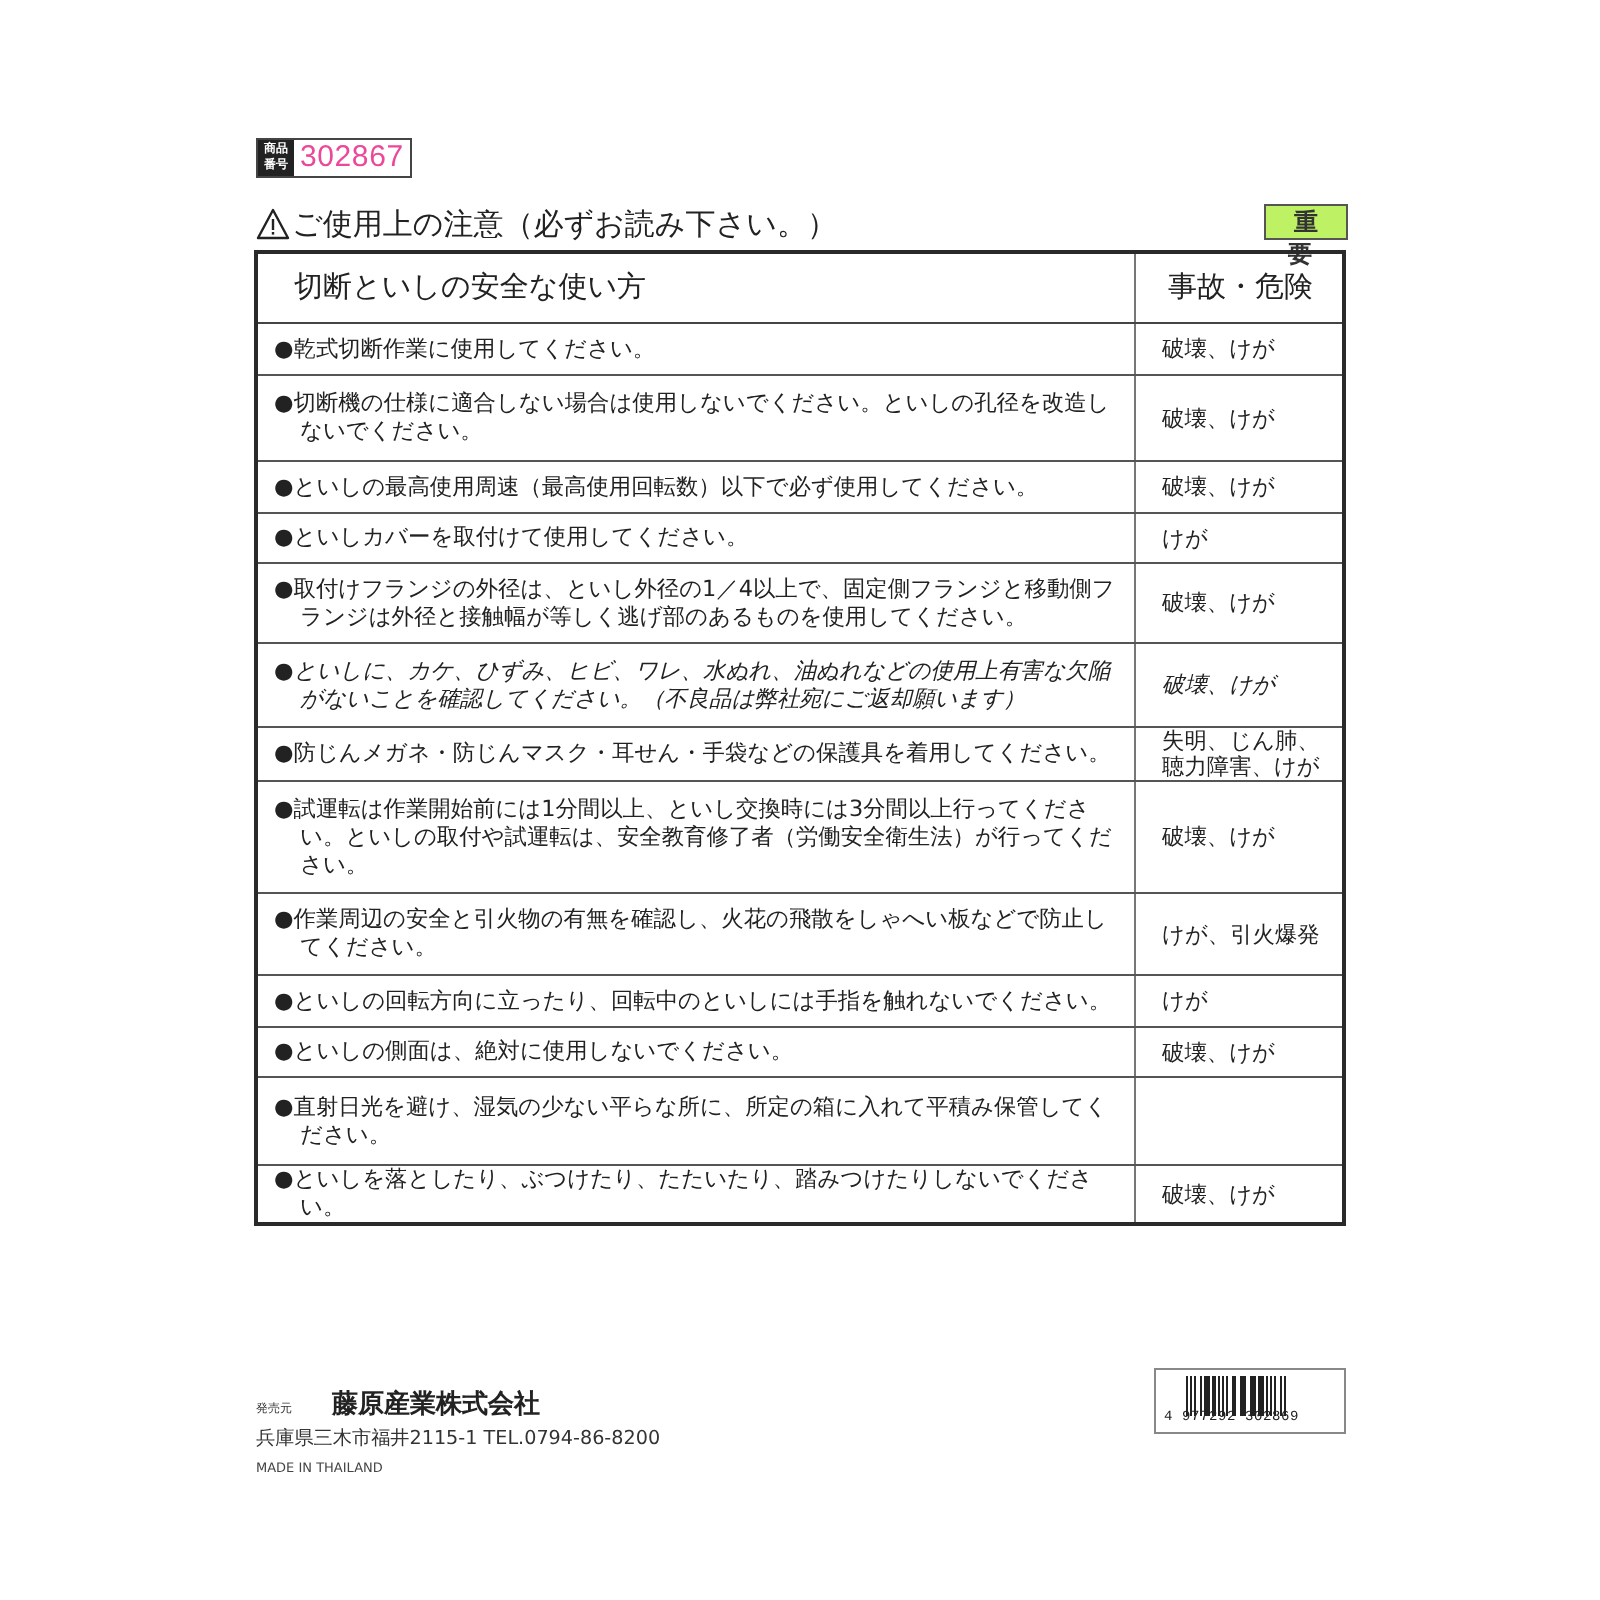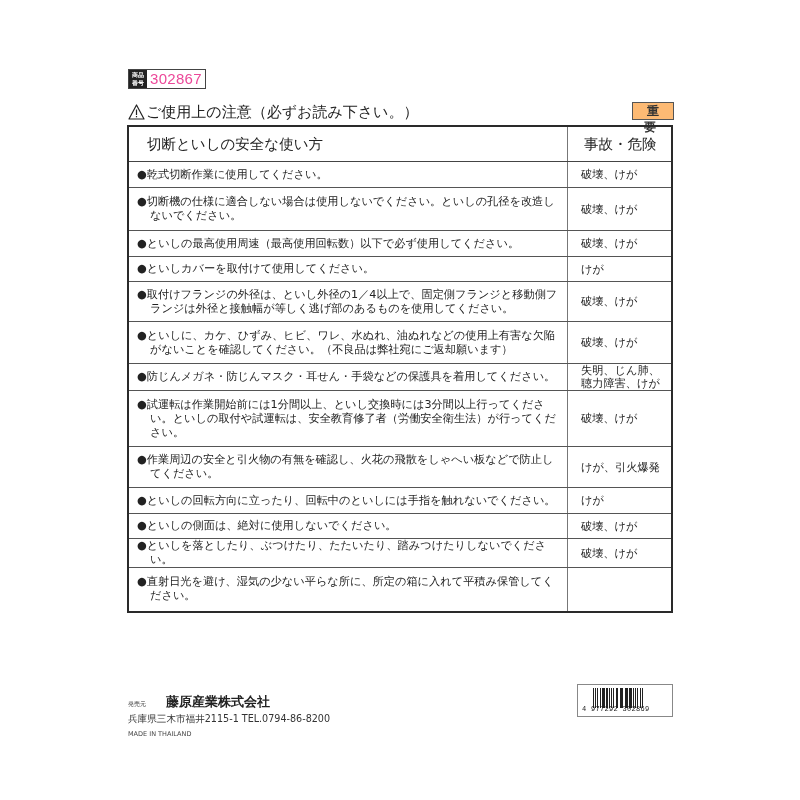--- a/index.html
+++ b/index.html
@@ -20,21 +20,21 @@
     font-family: "Liberation Sans", sans-serif; font-size: 15px; line-height: 18px;
     padding: 0 3px 0 3px; color: #ec4899; letter-spacing: 0.3px;
   }
   .title {
     position: absolute; left: 128px; top: 103px; font-size: 15px; line-height: 18px;
     color: #222; display: flex; align-items: center; white-space: nowrap;
   }
   .title .warn { display: inline-block; width: 17px; height: 16px; margin-right: 1px; }
   .important {
     position: absolute; left: 632px; top: 102px; width: 40px; height: 16px;
-    border: 1px solid #555; background: #fdba74; font-size: 12px; line-height: 16px;
+    border: 1px solid #555; background: #bef264; font-size: 12px; line-height: 16px;
     text-align: center; letter-spacing: 6px; text-indent: 6px; font-weight: bold; color: #333;
   }
   table.safety {
     position: absolute; left: 127px; top: 125px; width: 546px;
     border-collapse: collapse; border: 2px solid #2a2a2a; table-layout: fixed;
   }
   table.safety td, table.safety th {
     border-bottom: 1px solid #555; font-weight: normal; text-align: left; vertical-align: middle;
     padding: 0; font-size: 11.2px; line-height: 14px; color: #222;
   }
@@ -139,21 +139,21 @@
       <tr style="height: 40px;">
         <td class="c1">
           <span class="item">
             <span class="txt">●取付けフランジの外径は、といし外径の1／4以上で、固定側フランジと移動側フランジは外径と接触幅が等しく逃げ部のあるものを使用してください。</span>
           </span>
         </td>
         <td class="c2">
           <span class="risk">破壊、けが</span>
         </td>
       </tr>
-      <tr style="height: 42px;">
+      <tr style="height: 42px; font-style: italic;">
         <td class="c1">
           <span class="item">
             <span class="txt">●といしに、カケ、ひずみ、ヒビ、ワレ、水ぬれ、油ぬれなどの使用上有害な欠陥がないことを確認してください。（不良品は弊社宛にご返却願います）</span>
           </span>
         </td>
         <td class="c2">
           <span class="risk">破壊、けが</span>
         </td>
       </tr>
       <tr style="height: 27px;">
@@ -199,38 +199,38 @@
       <tr style="height: 25px;">
         <td class="c1">
           <span class="item">
             <span class="txt">●といしの側面は、絶対に使用しないでください。</span>
           </span>
         </td>
         <td class="c2">
           <span class="risk">破壊、けが</span>
         </td>
       </tr>
+      <tr style="height: 44px;">
+        <td class="c1">
+          <span class="item">
+            <span class="txt">●直射日光を避け、湿気の少ない平らな所に、所定の箱に入れて平積み保管してください。</span>
+          </span>
+        </td>
+        <td class="c2">
+          <span class="risk"></span>
+        </td>
+      </tr>
       <tr style="height: 25px;">
         <td class="c1">
           <span class="item">
             <span class="txt">●といしを落としたり、ぶつけたり、たたいたり、踏みつけたりしないでください。</span>
           </span>
         </td>
         <td class="c2">
           <span class="risk">破壊、けが</span>
-        </td>
-      </tr>
-      <tr style="height: 44px;">
-        <td class="c1">
-          <span class="item">
-            <span class="txt">●直射日光を避け、湿気の少ない平らな所に、所定の箱に入れて平積み保管してください。</span>
-          </span>
-        </td>
-        <td class="c2">
-          <span class="risk"></span>
         </td>
       </tr>
     </tbody>
 </table>
 
 <div class="footer">
   <div class="seller-line">
     <span class="seller-label">発売元</span>
     <span class="company">藤原産業株式会社</span>
   </div>

